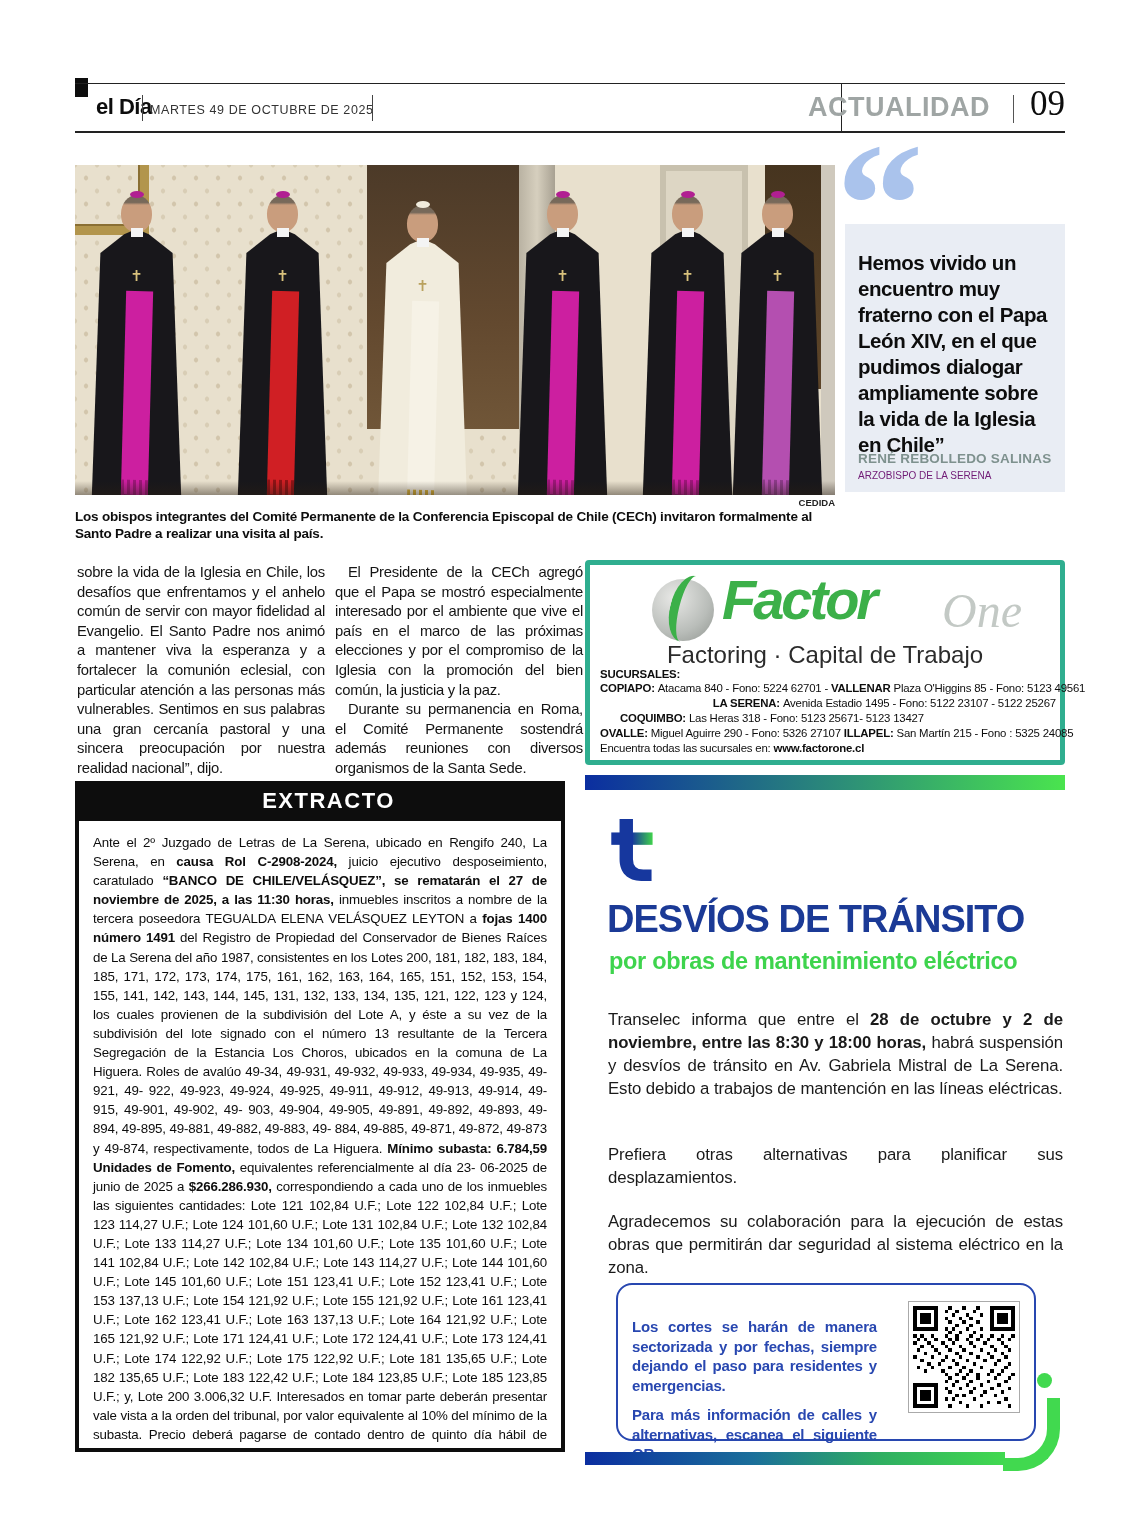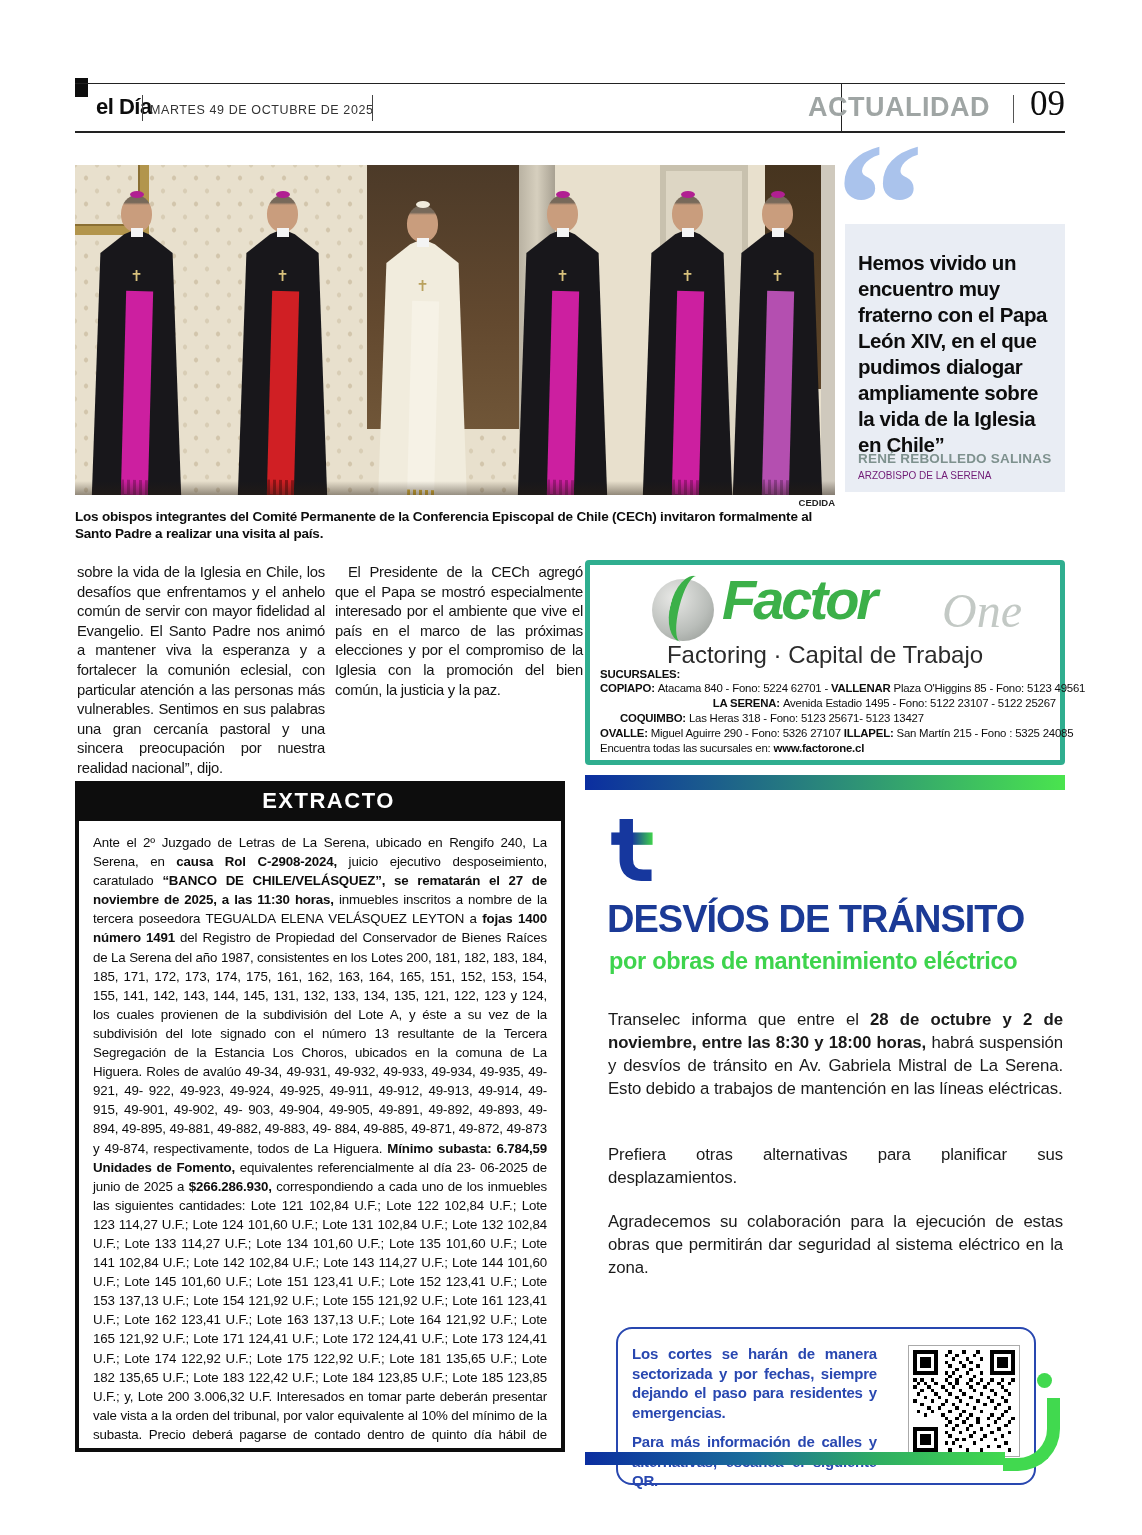--- a/index.html
+++ b/index.html
@@ -97,22 +97,22 @@
   
   #ts-topbar{position:absolute;left:585px;top:775px;width:480px;height:15px;
       background:linear-gradient(90deg,#0b2ea0,#2d9077 55%,#4ae44e);}
   #t-logo{position:absolute;left:610px;top:818px;width:48px;height:64px;}
   #ts-title{position:absolute;left:607px;top:898px;width:470px;font-size:38px;font-weight:900;
       letter-spacing:-1px;color:#1b3a96;}
   #ts-subtitle{position:absolute;left:609px;top:948px;width:470px;font-size:23.5px;font-weight:bold;
       letter-spacing:-0.3px;color:#3ed44d;}
   .ts-par{position:absolute;left:608px;width:455px;font-size:16.8px;line-height:23px;
       text-align:justify;color:#1a1a1a;letter-spacing:-0.1px;}
-  #ts-infobox{position:absolute;left:616px;top:1327px;width:420px;height:158px;border:2px solid #2847b0;
-      border-radius:16px;box-sizing:border-box;padding:15px 14px;}
+  #ts-infobox{position:absolute;left:616px;top:1283px;width:420px;height:158px;border:2px solid #2847b0;
+      border-radius:16px;box-sizing:border-box;padding:32px 14px;}
   .box-par{width:245px;font-size:15px;line-height:19.5px;font-weight:bold;text-align:justify;
       color:#2847b0;margin:0 0 10px 0;letter-spacing:-0.2px;}
   #qr-code{position:absolute;right:14px;top:16px;width:112px;height:112px;border:1px solid #aaa;background:#fff;padding:4px;box-sizing:border-box;}
   #j-curve{position:absolute;left:1003px;top:1398px;width:44px;height:60px;
       border-right:13px solid #41d94f;border-bottom:13px solid #41d94f;border-bottom-right-radius:42px;}
   #j-dot{position:absolute;left:1037px;top:1373px;width:15px;height:15px;border-radius:50%;background:#41d94f;}
   #ts-bottomline{position:absolute;left:585px;top:1452px;width:420px;height:13px;
       background:linear-gradient(90deg,#0b2ea0,#1b6f9a 40%,#2fae62 70%,#41d94f);}
 </style>
 </head>
@@ -190,20 +190,21 @@
 
   <div id="quote-box"></div>
   <div id="quote-mark">“</div>
   <div id="quote-text">Hemos vivido un encuentro muy fraterno con el Papa León XIV, en el que pudimos dialogar ampliamente sobre la vida de la Iglesia en Chile”</div>
   <div id="quote-author">RENÉ REBOLLEDO SALINAS</div>
   <div id="quote-role">ARZOBISPO DE LA SERENA</div>
 
   <div class="col" id="col1">sobre la vida de la Iglesia en Chile, los desafíos que enfrentamos y el anhelo común de servir con mayor fidelidad al Evangelio. El Santo Padre nos animó a mantener viva la esperanza y a fortalecer la comunión eclesial, con particular atención a las personas más vulnerables. Sentimos en sus palabras una gran cercanía pastoral y una sincera preocupación por nuestra realidad nacional”, dijo.</div>
   <div class="col" id="col2">
     <p>El Presidente de la CECh agregó que el Papa se mostró especialmente interesado por el ambiente que vive el país en el marco de las próximas elecciones y por el compromiso de la Iglesia con la promoción del bien común, la justicia y la paz.</p>
+    <p>Durante su permanencia en Roma, el Comité Permanente sostendrá además reuniones con diversos organismos de la Santa Sede.</p>
   </div>
 
   <div id="factor-ad">
     <div id="globe-icon"></div>
     <div id="factor-word">Factor</div>
     <div id="one-word">One</div>
     <div id="factor-tagline">Factoring · Capital de Trabajo</div>
     <div class="branch-line" style="top:103px;"><span class="b">SUCURSALES:</span></div>
     <div class="branch-line" style="top:117px;"><span class="b">COPIAPO: </span><span>Atacama 840 - Fono: 5224 62701 - </span><span class="b">VALLENAR</span><span>  Plaza O'Higgins 85 - Fono: 5123 49561</span></div>
     <div class="branch-line" style="top:132px;text-align:right;"><span class="b">LA SERENA: </span><span>Avenida Estadio 1495 - Fono: 5122 23107 - 5122 25267</span></div>

